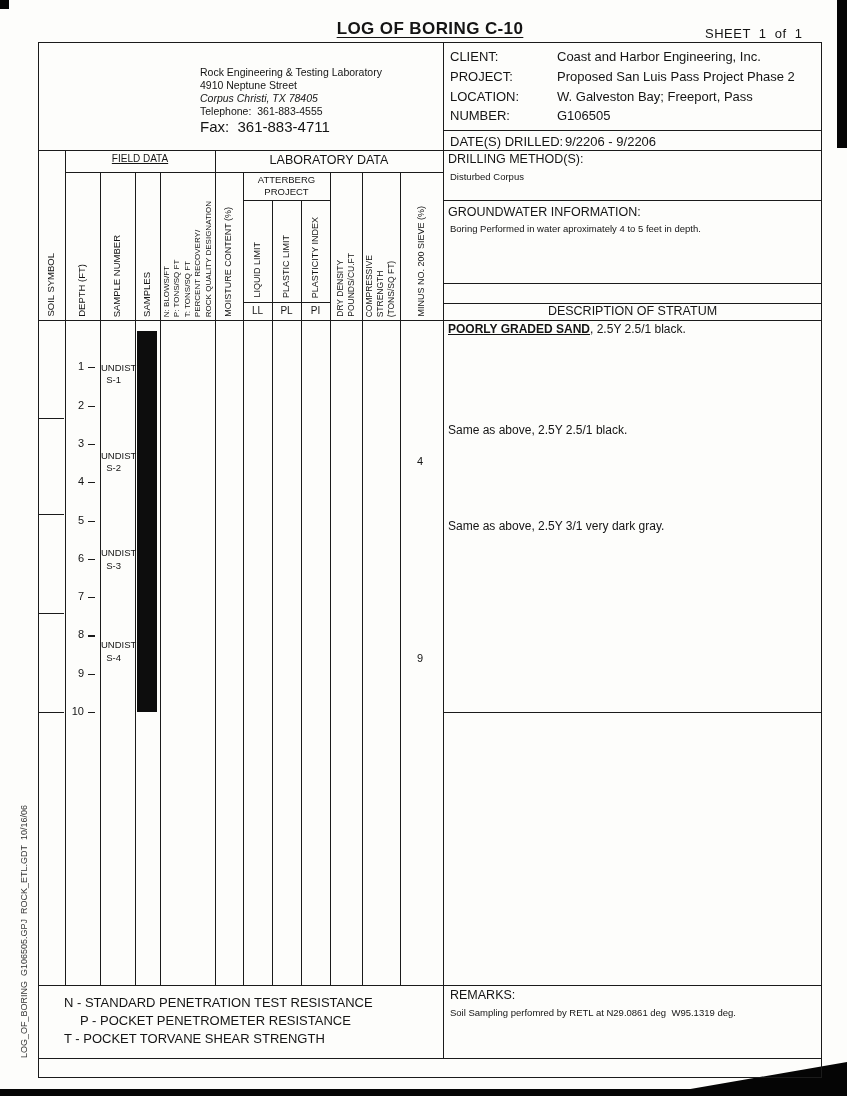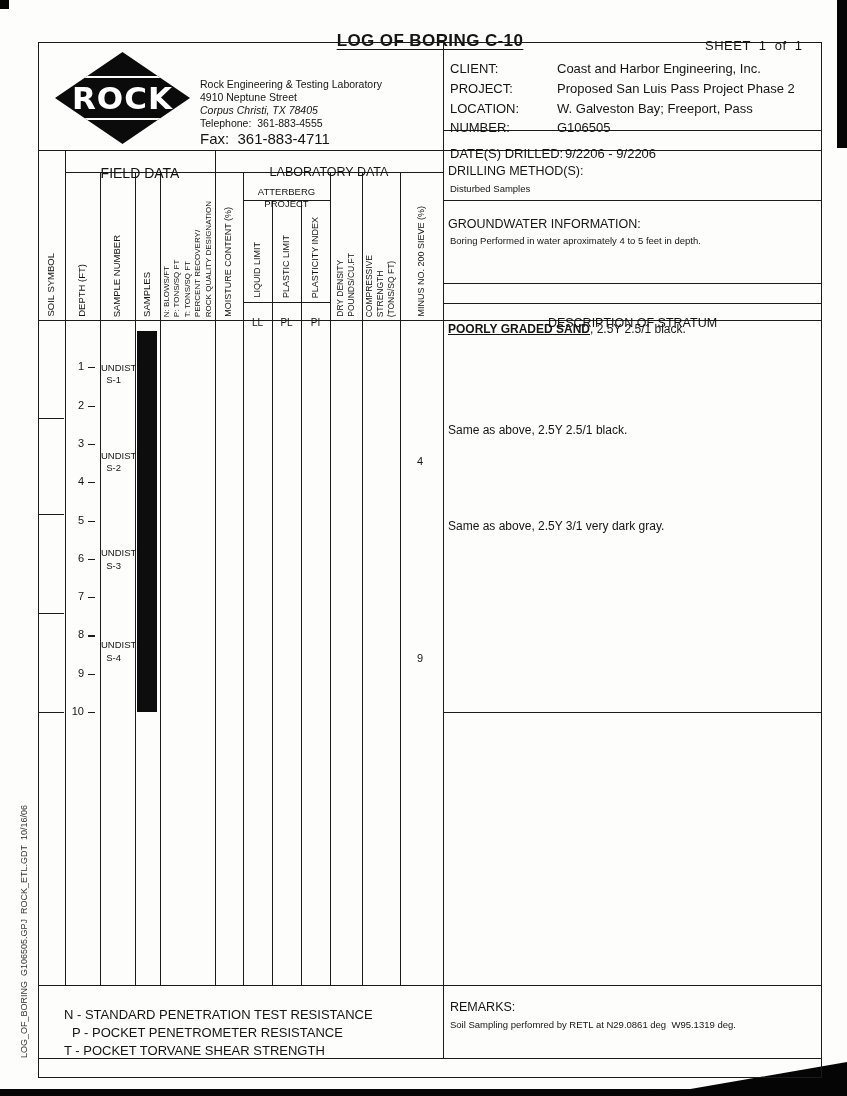--- a/index.html
+++ b/index.html
@@ -1,20 +1,20 @@
 <!DOCTYPE html>
 <html><head>
 <meta charset="utf-8">
 <style>
   html,body{margin:0;padding:0;background:#ffffff;}
   #page{position:relative;width:847px;height:1096px;background:#fdfdfb;overflow:hidden;
         font-family:"Liberation Sans", sans-serif;color:#141414;}
   .hl{position:absolute;height:1.4px;background:#1b1b1b;}
   .vl{position:absolute;width:1.4px;background:#1b1b1b;}
-  .lbl{position:absolute;white-space:pre;margin-top:12px;}
+  .lbl{position:absolute;white-space:pre;}
   .vcol{position:absolute;display:flex;justify-content:center;align-items:flex-end;}
   .vtext{writing-mode:vertical-rl;transform:rotate(180deg);white-space:pre;line-height:1.3;}
   .center{text-align:center;}
   .logo-diamond{position:absolute;inset:0;background:#0b0b0b;
     clip-path:polygon(50% 0,100% 50%,50% 100%,0 50%);}
   .logo-stripe{position:absolute;left:0;width:100%;height:2px;background:#fdfdfb;}
   .logo-text{position:absolute;inset:0;display:flex;align-items:center;justify-content:center;
     color:#fff;font-weight:bold;font-size:31px;letter-spacing:1px;
     font-family:"DejaVu Sans", sans-serif;}
   .st-name{font-weight:700;text-decoration:underline;}
@@ -55,48 +55,41 @@
   <div class="vl" style="left:215px;top:150px;height:835px;"></div>
   <div class="vl" style="left:243px;top:172px;height:813px;"></div>
   <div class="vl" style="left:272px;top:200px;height:785px;"></div>
   <div class="vl" style="left:301px;top:200px;height:785px;"></div>
   <div class="vl" style="left:330px;top:172px;height:813px;"></div>
   <div class="vl" style="left:362px;top:172px;height:813px;"></div>
   <div class="vl" style="left:400px;top:172px;height:813px;"></div>
   <div class="hl" style="left:38px;top:985px;width:784px;"></div>
   <div class="hl" style="left:38px;top:1058px;width:784px;"></div>
 
-  <div style="position:absolute;left:55px;top:52px;width:135px;height:92px;">
-    <div class="logo-diamond">
-      <div class="logo-stripe" style="top:24px;"></div>
-      <div class="logo-stripe" style="top:66px;"></div>
-      <div class="logo-text">ROCK</div>
-    </div>
-  </div>
   <div class="lbl" style="left:200px;top:66px;font-size:10.5px;">Rock Engineering &amp; Testing Laboratory</div>
   <div class="lbl" style="left:200px;top:79px;font-size:10.5px;">4910 Neptune Street</div>
   <div class="lbl" style="left:200px;top:92px;font-size:10.5px;font-style:italic;">Corpus Christi, TX 78405</div>
   <div class="lbl" style="left:200px;top:105px;font-size:10.5px;">Telephone:  361-883-4555</div>
   <div class="lbl" style="left:200px;top:118px;font-size:15px;">Fax:  361-883-4711</div>
 
   <div class="lbl" style="left:450px;top:49px;font-size:13px;">CLIENT:</div>
   <div class="lbl" style="left:557px;top:49px;font-size:13px;text-align:center;">Coast and Harbor Engineering, Inc.</div>
   <div class="lbl" style="left:450px;top:69px;font-size:13px;">PROJECT:</div>
   <div class="lbl" style="left:557px;top:69px;font-size:13px;">Proposed San Luis Pass Project Phase 2</div>
   <div class="lbl" style="left:450px;top:89px;font-size:13px;">LOCATION:</div>
   <div class="lbl" style="left:557px;top:89px;font-size:13px;">W. Galveston Bay; Freeport, Pass</div>
   <div class="lbl" style="left:450px;top:108px;font-size:13px;">NUMBER:</div>
   <div class="lbl" style="left:557px;top:108px;font-size:13px;">G106505</div>
   <div class="lbl" style="left:450px;top:134px;font-size:13px;">DATE(S) DRILLED:</div>
   <div class="lbl" style="left:565px;top:134px;font-size:13px;">9/2206 - 9/2206</div>
 
-  <div class="lbl center" style="left:65px;top:153px;width:150px;font-size:14px;">FIELD DATA</div>
+  <div class="lbl center" style="left:65px;top:153px;width:150px;font-size:10px;text-decoration:underline;">FIELD DATA</div>
   <div class="lbl center" style="left:215px;top:153px;width:228px;font-size:12.5px;">LABORATORY DATA</div>
   <div class="lbl" style="left:448px;top:152px;font-size:12.5px;">DRILLING METHOD(S):</div>
-  <div class="lbl" style="left:450px;top:171px;font-size:9.5px;">Disturbed Samples</div>
+  <div class="lbl" style="left:450px;top:171px;font-size:9.5px;">Disturbed Corpus</div>
   <div class="lbl" style="left:448px;top:205px;font-size:12.5px;">GROUNDWATER INFORMATION:</div>
   <div class="lbl" style="left:450px;top:223px;font-size:9.5px;">Boring Performed in water aproximately 4 to 5 feet in depth.</div>
   <div class="lbl center" style="left:443px;top:304px;width:379px;font-size:12.5px;">DESCRIPTION OF STRATUM</div>
 
   <div class="vcol" style="left:38px;top:175px;width:27px;height:142px;">
     <span class="vtext" style="font-size:9.5px;">SOIL SYMBOL</span>
     </div>
   <div class="vcol" style="left:65px;top:175px;width:35px;height:142px;">
     <span class="vtext" style="font-size:9.5px;">DEPTH (FT)</span>
     </div>
@@ -137,21 +130,21 @@
   <div class="vcol" style="left:362px;top:175px;width:38px;height:142px;">
     <span class="vtext" style="font-size:8.5px;">COMPRESSIVE
 STRENGTH
 (TONS/SQ FT)</span>
     </div>
   <div class="vcol" style="left:400px;top:175px;width:43px;height:142px;">
     <span class="vtext" style="font-size:9px;">MINUS NO. 200 SIEVE (%)</span>
     </div>
 
   <div class="lbl" style="left:64px;top:995px;font-size:13px;">N - STANDARD PENETRATION TEST RESISTANCE</div>
-  <div class="lbl" style="left:72px;top:1013px;font-size:13px;">P - POCKET PENETROMETER RESISTANCE</div>
+  <div class="lbl" style="left:80px;top:1013px;font-size:13px;">P - POCKET PENETROMETER RESISTANCE</div>
   <div class="lbl" style="left:64px;top:1031px;font-size:13px;">T - POCKET TORVANE SHEAR STRENGTH</div>
   <div class="lbl" style="left:450px;top:988px;font-size:12.5px;">REMARKS:</div>
   <div class="lbl" style="left:450px;top:1007px;font-size:9.5px;">Soil Sampling perfomred by RETL at N29.0861 deg  W95.1319 deg.</div>
 
   <div class="vcol" style="left:14px;top:766px;width:22px;height:292px;">
     <span class="vtext" style="font-size:9px;color:#333;">LOG_OF_BORING  G106505.GPJ  ROCK_ETL.GDT  10/16/06</span>
   </div>
 
 <div style="position: absolute; left: 64px; top: 360.3px; width: 20px; text-align: right; font-size: 11px;">1</div>
     <div style="position: absolute; left: 88px; top: 367.3px; width: 7px; height: 1.2px; background: rgb(27, 27, 27);"></div>

